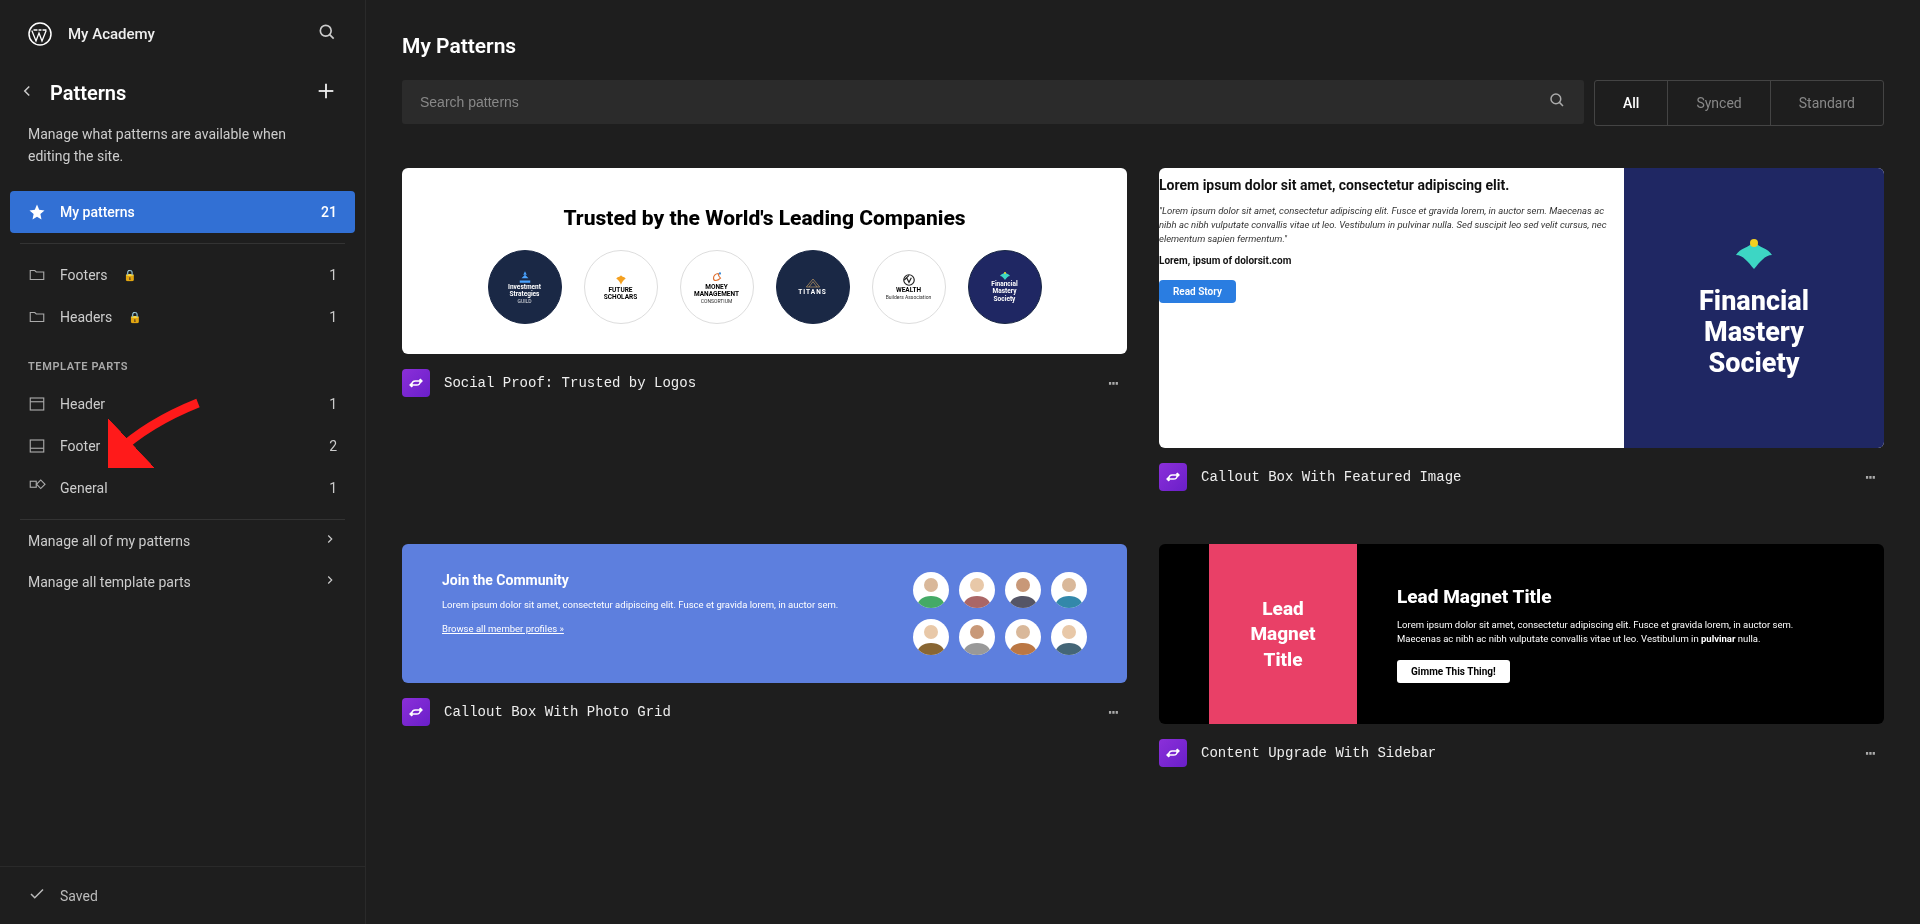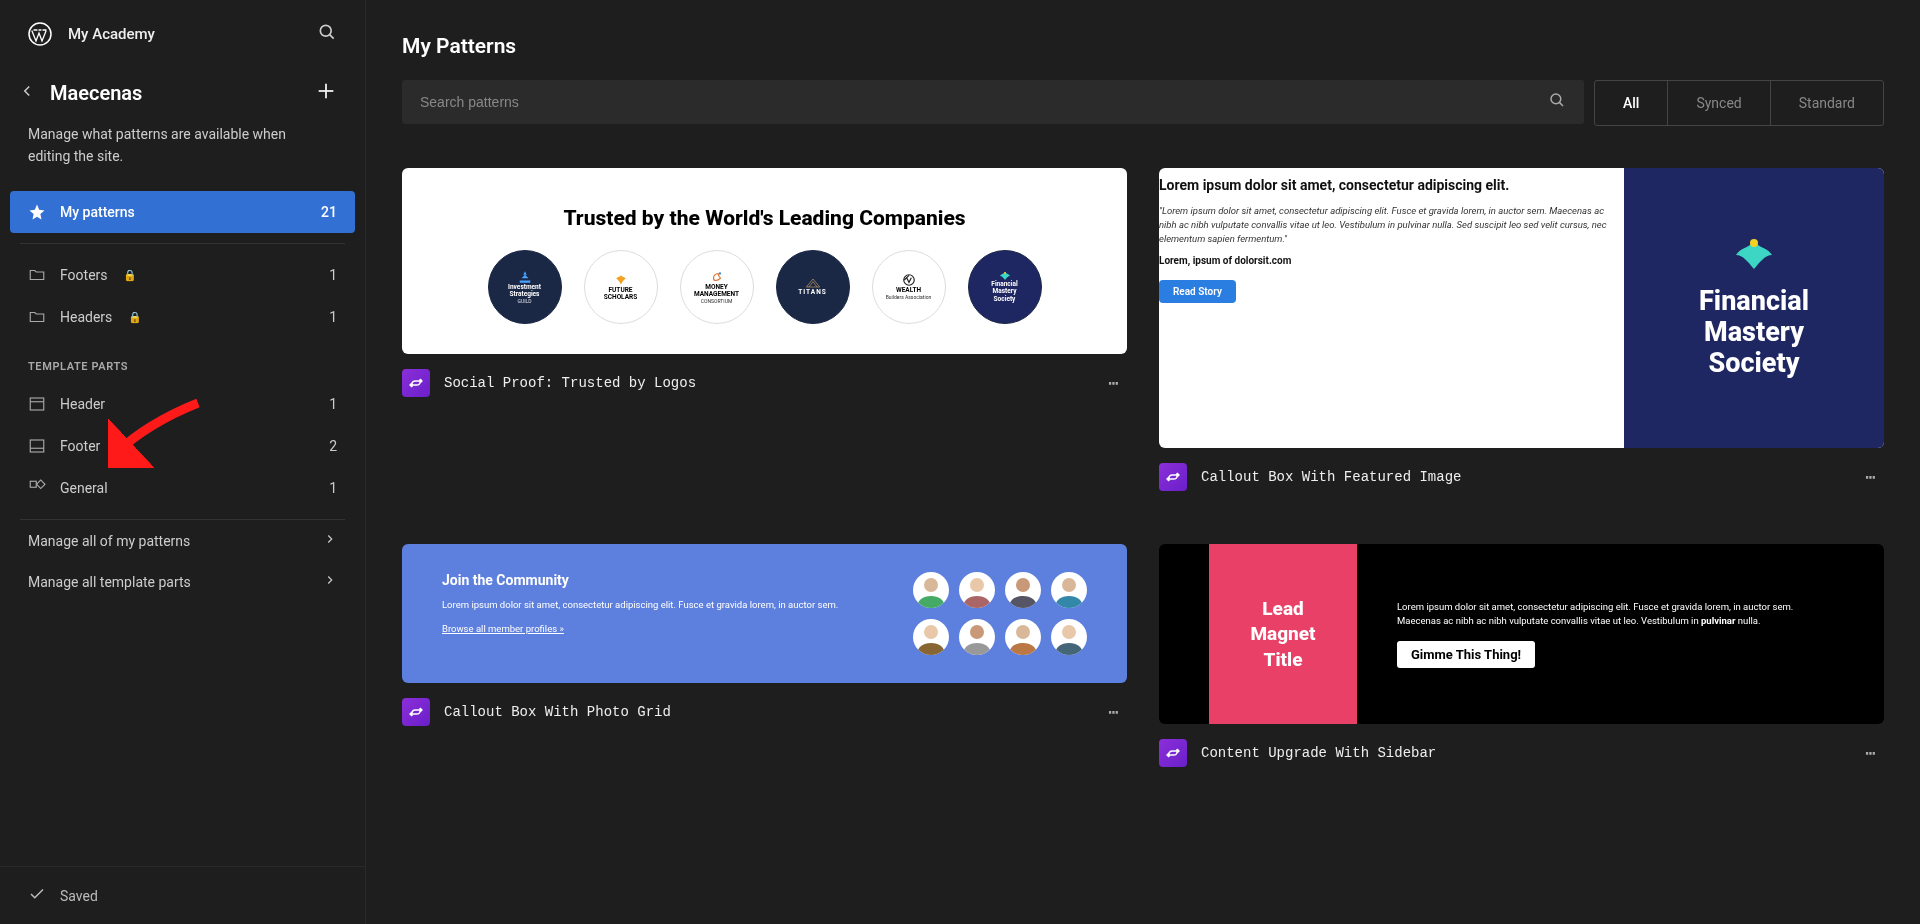--- a/index.html
+++ b/index.html
@@ -310,21 +310,21 @@
   }
   .lm-box {
     width:148px;height:184px;background:#e94067;
     display:flex;align-items:center;justify-content:center;text-align:center;
     font-weight:800;font-size:19px;line-height:1.35;
   }
   .lm-text { flex:1;font-size:10px;}
   .lm-text h4 { font-size:19px;font-weight:800;margin-bottom:10px;}
   .lm-text p { font-size:9.5px;line-height:1.45;margin-bottom:14px;}
   .lm-text .btn {
-    display:inline-block;background:#fff;color:#000;font-size:13px;font-weight:700;
+    display:inline-block;background:#fff;color:#000;font-size:10px;font-weight:700;
     padding:6px 14px;border-radius:3px;
   }
 </style>
 </head>
 <body>
 
 <aside class="sidebar">
   <div class="sidebar-top">
     <div class="site-title-wrap">
       <span class="wp-logo">
@@ -343,21 +343,21 @@
     </span>
   </div>
 
   <div class="sidebar-header">
     <div class="sidebar-header-left">
       <span class="back-chevron">
         <svg width="18" height="18" viewBox="0 0 24 24" fill="none" stroke="currentColor" stroke-width="2">
             <polyline points="15 18 9 12 15 6"></polyline>
           </svg>
       </span>
-      <span class="sidebar-title">Maecenas</span>
+      <span class="sidebar-title">Patterns</span>
     </div>
     <span class="add-icon">
       <svg width="22" height="22" viewBox="0 0 24 24" fill="none" stroke="currentColor" stroke-width="2">
           <line x1="12" y1="4" x2="12" y2="20"></line>
           <line x1="4" y1="12" x2="20" y2="12"></line>
         </svg>
     </span>
   </div>
 
   <div class="sidebar-description">Manage what patterns are available when editing the site.</div>
@@ -676,20 +676,21 @@
         <span class="more-dots">⋯</span>
       </div>
     </div>
 
     <div class="pattern-card">
       <div class="pattern-preview preview-leadmagnet">
         <div class="lm-box">
           <div><span>Lead</span><br><span>Magnet</span><br><span>Title</span></div>
         </div>
         <div class="lm-text">
+          <h4>Lead Magnet Title</h4>
           <p><span>Lorem ipsum dolor sit amet, consectetur adipiscing elit. Fusce et gravida lorem, in auctor sem. Maecenas ac nibh ac nibh vulputate convallis vitae ut leo. Vestibulum in </span><b>pulvinar</b><span> nulla.</span></p>
           <span class="btn">Gimme This Thing!</span>
         </div>
       </div>
       <div class="pattern-meta">
         <div class="pattern-meta-left">
           <span class="pattern-badge">
             <svg width="16" height="16" viewBox="0 0 24 24" fill="none" stroke="#fff" stroke-width="2">
                 <path d="M6 12l-3 3 3 3M18 12l3-3-3-3M3 15h10a5 5 0 005-5V6M21 9H11a5 5 0 00-5 5v4"></path>
               </svg>

